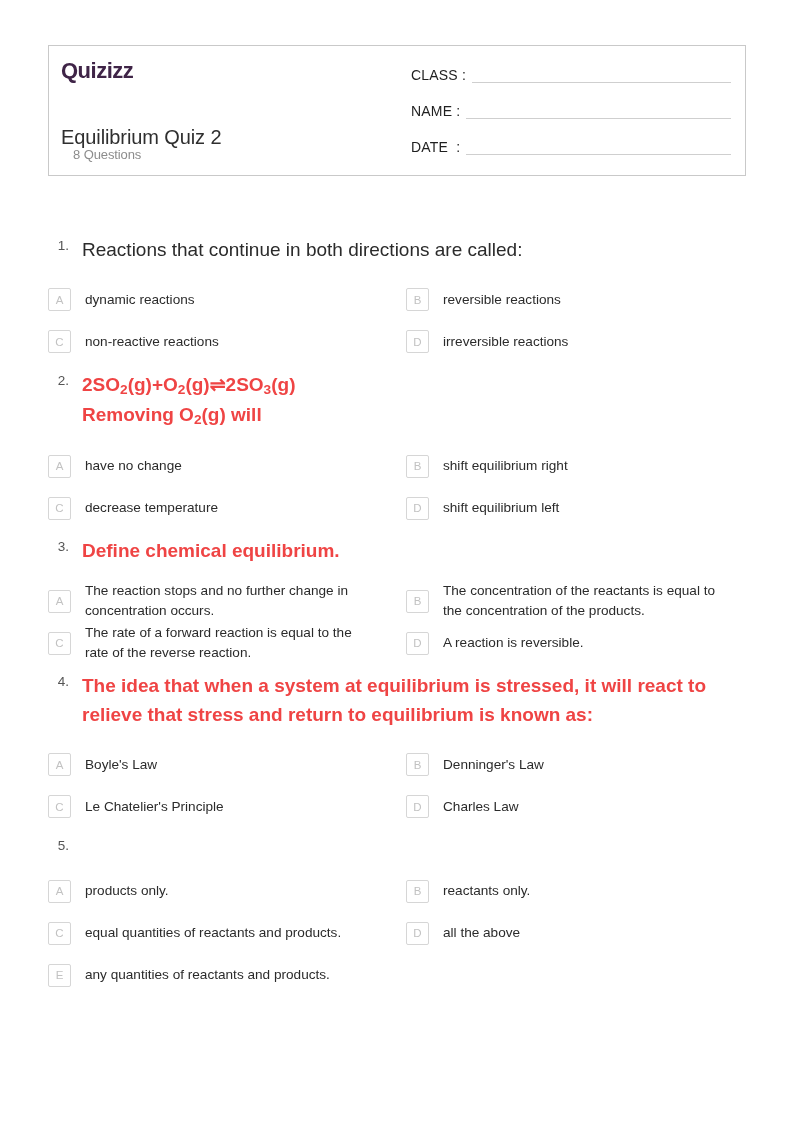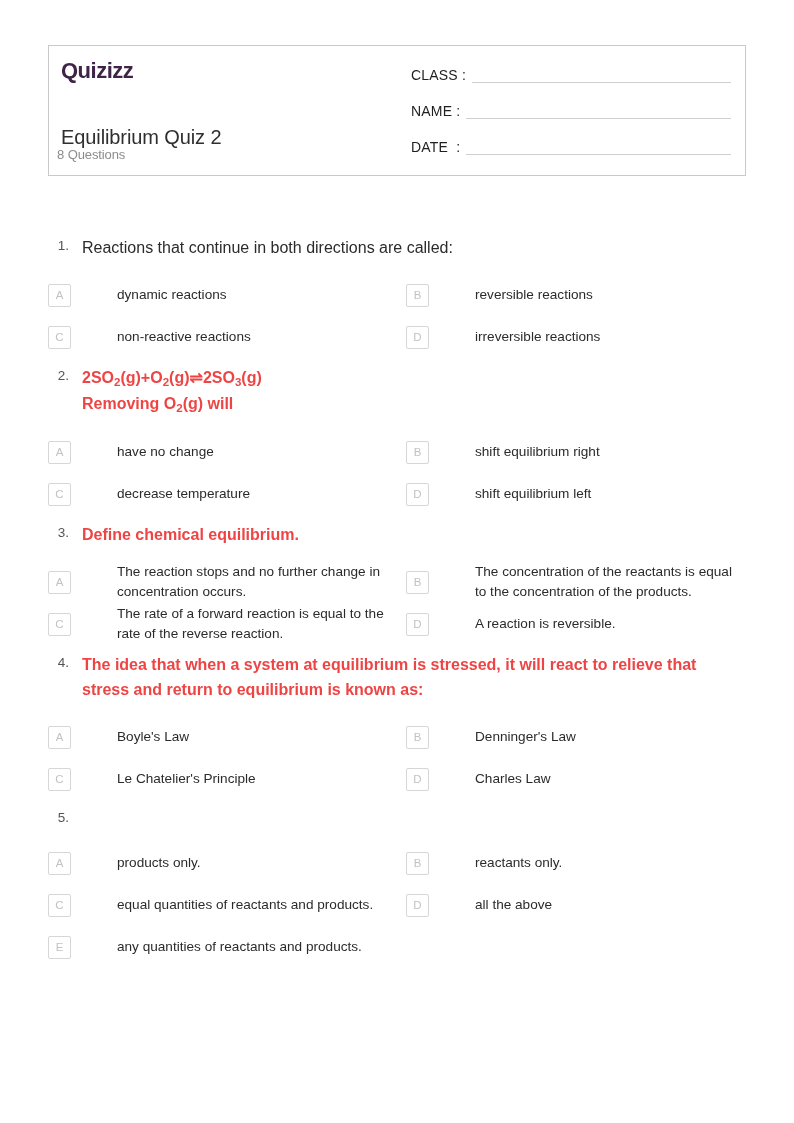--- a/index.html
+++ b/index.html
@@ -54,21 +54,21 @@
   .quiz-title {
     position: absolute;
     left: 12px;
     top: 80px;
     font-size: 20px;
     color: #2f2f2f;
     letter-spacing: -0.1px;
   }
   .quiz-count {
     position: absolute;
-    left: 8px;
+    left: 24px;
     top: 101px;
     font-size: 13px;
     color: #8c8c8c;
     letter-spacing: -0.1px;
   }
   .header-right {
     flex: 1;
     box-sizing: border-box;
     padding: 18px 14px 0 0;
   }
@@ -109,21 +109,21 @@
     width: 34px;
     flex: none;
     text-align: right;
     padding-right: 13px;
     box-sizing: border-box;
     font-size: 13.5px;
     color: #555;
     line-height: 1.5;
   }
   .q-text {
-    font-size: 16px;
+    font-size: 19px;
     line-height: 1.52;
     color: #2b2b2b;
     max-width: 645px;
   }
   .q-text.bold {
     font-weight: bold;
     color: #ef4444;
   }
   .q-text sub {
     font-size: 0.72em;
@@ -160,21 +160,20 @@
     justify-content: center;
     margin-right: 14px;
     background: #fff;
   }
   .opt-col-left .opt-letter { margin-left: 0px; }
   .opt-text {
     font-size: 13.6px;
     line-height: 1.48;
     color: #2b2b2b;
     max-width: 285px;
-    margin-left: 32px;
   }
   .options .option:nth-child(even) .opt-letter { margin-left: 0; }
   .option.rightcol { padding-left: 9px; }
 </style>
 </head>
 <body>
 
 <div class="page">
 
   <div class="header-card">

